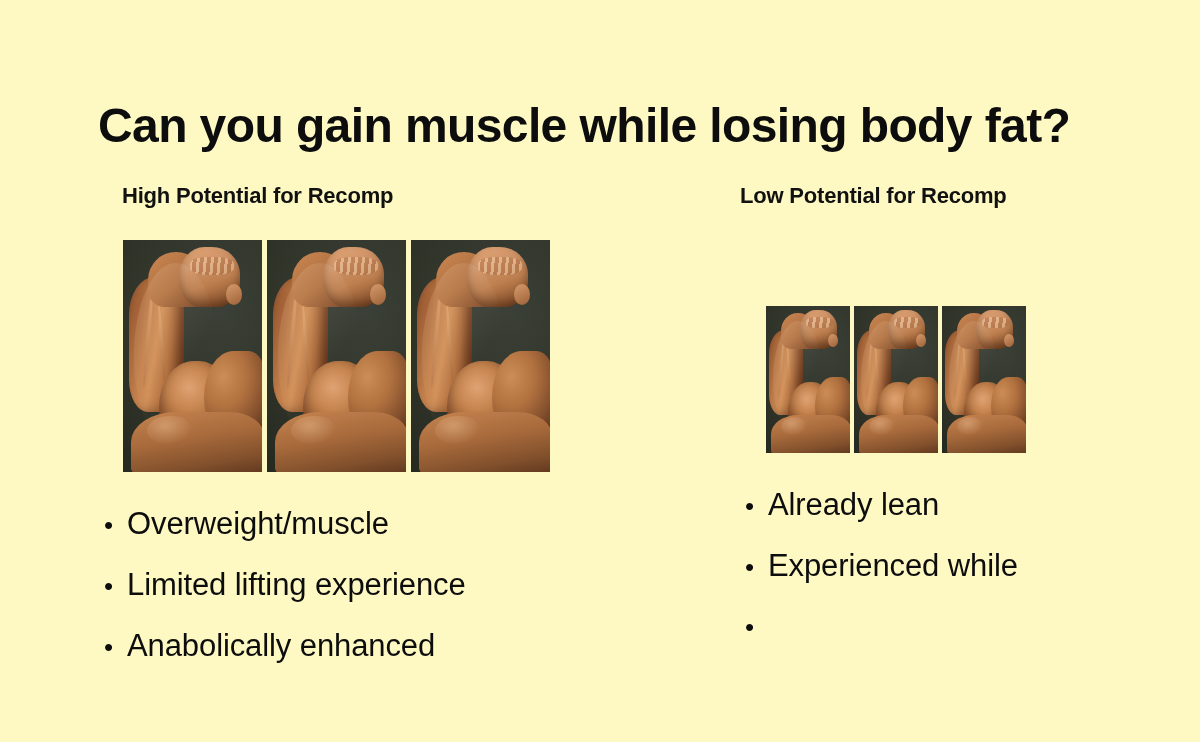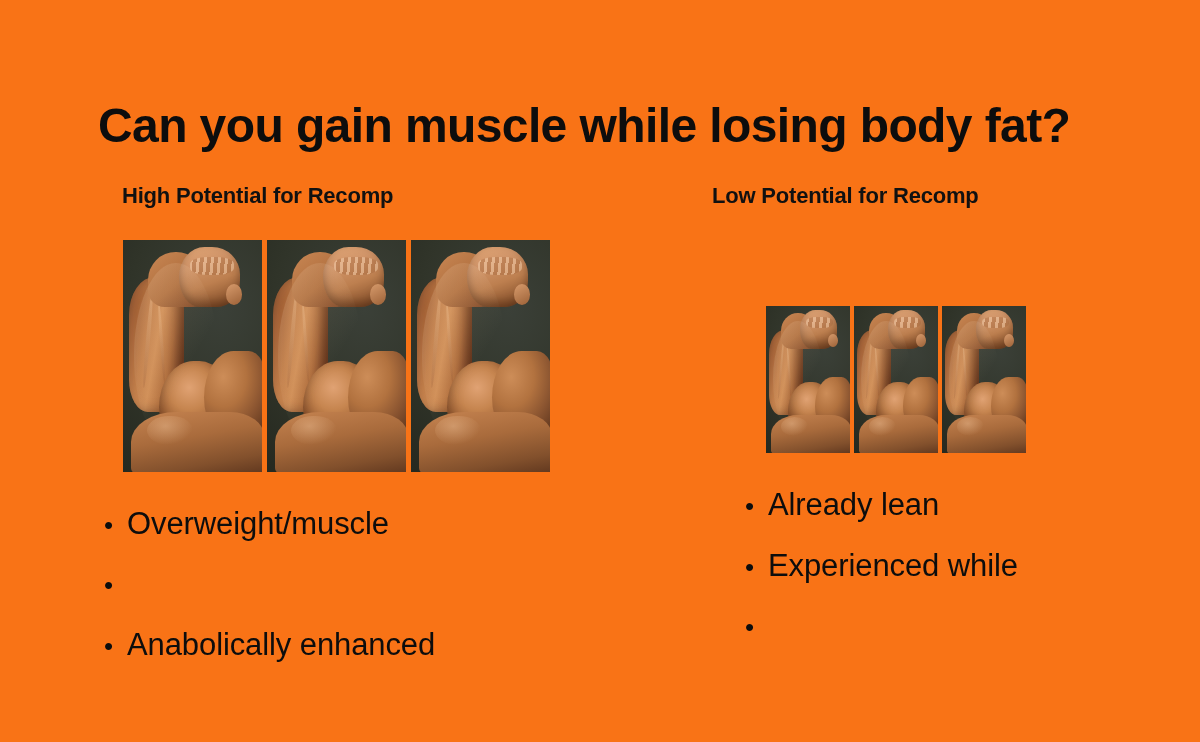--- a/index.html
+++ b/index.html
@@ -12,21 +12,21 @@
     background: #ffffff;
     font-family: "Liberation Sans", sans-serif;
     color: #000000;
     overflow: hidden;
     position: relative;
   }
 
   .slide {
     position: absolute;
     inset: 0;
-    background: #f97316;
+    background: #fef9c3;
   }
 
   
   .slide-title {
     position: absolute;
     left: 98px;
     top: 66px;
     width: 1090px;
     font-size: 48px;
     line-height: 56px;
@@ -46,21 +46,21 @@
 
   .column-heading {
     font-size: 22px;
     line-height: 32px;
     font-weight: 700;
     letter-spacing: -0.2px;
     color: #111111;
     white-space: nowrap;
   }
   .column-left .column-heading  { margin-left: 22px; }
-  .column-right .column-heading { margin-left: 0; }
+  .column-right .column-heading { margin-left: 28px; }
 
   
   .image-strip {
     display: flex;
     margin-top: 28px;
   }
   .image-strip.strip-left  { margin-left: 23px; gap: 5px; }
   .image-strip.strip-right { margin-left: 54px; gap: 4px; margin-top: 94px; }
 
   .arm-photo {
@@ -312,20 +312,21 @@
 
     </div>
 
     <ul class="bullet-list">
       <li class="bullet-item">
         <span class="bullet-dot">•</span>
         <span>Overweight/muscle</span>
       </li>
       <li class="bullet-item">
         <span class="bullet-dot">•</span>
+        <span>Limited lifting experience</span>
       </li>
       <li class="bullet-item">
         <span class="bullet-dot">•</span>
         <span>Anabolically enhanced</span>
       </li>
     </ul>
 
   </div>
 
   <div class="column column-right">

